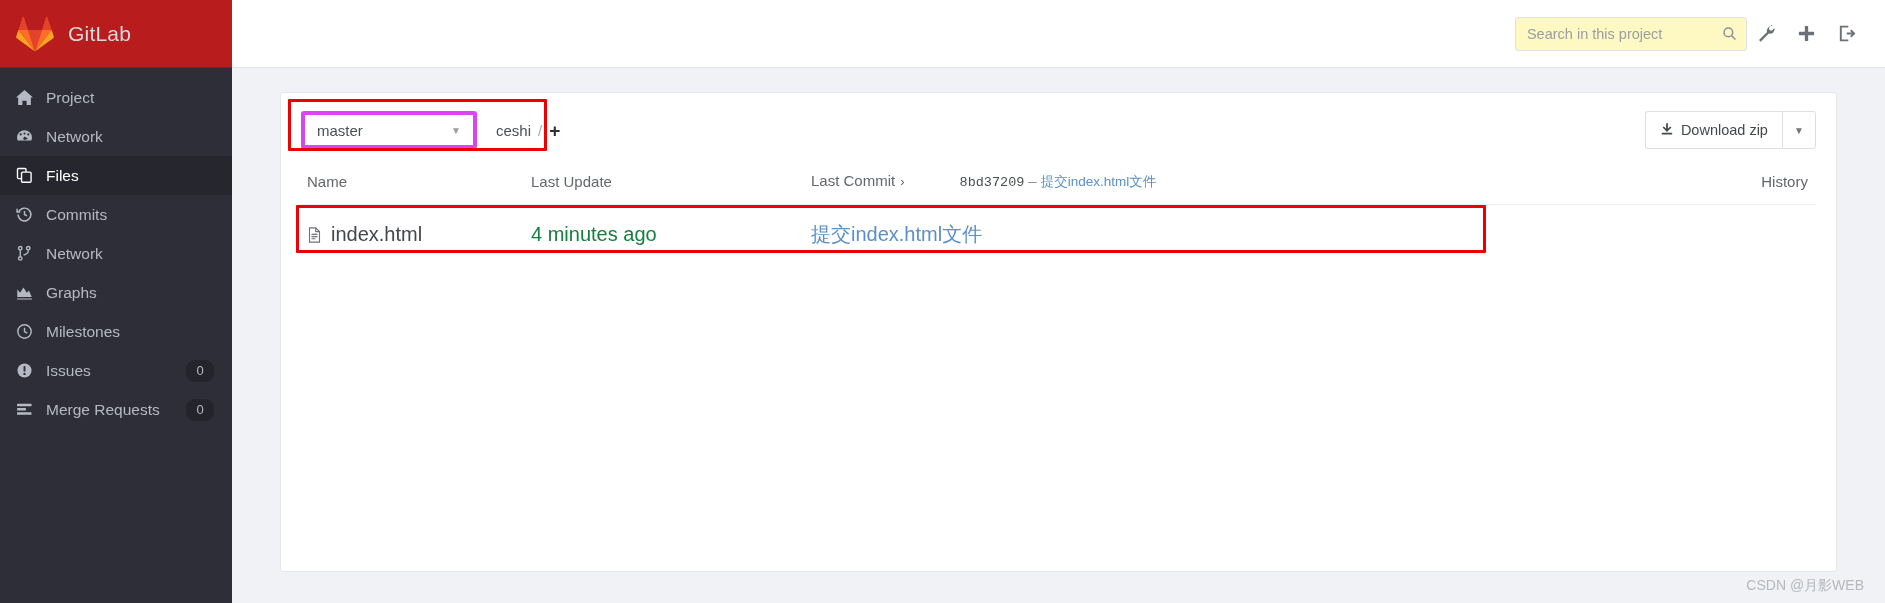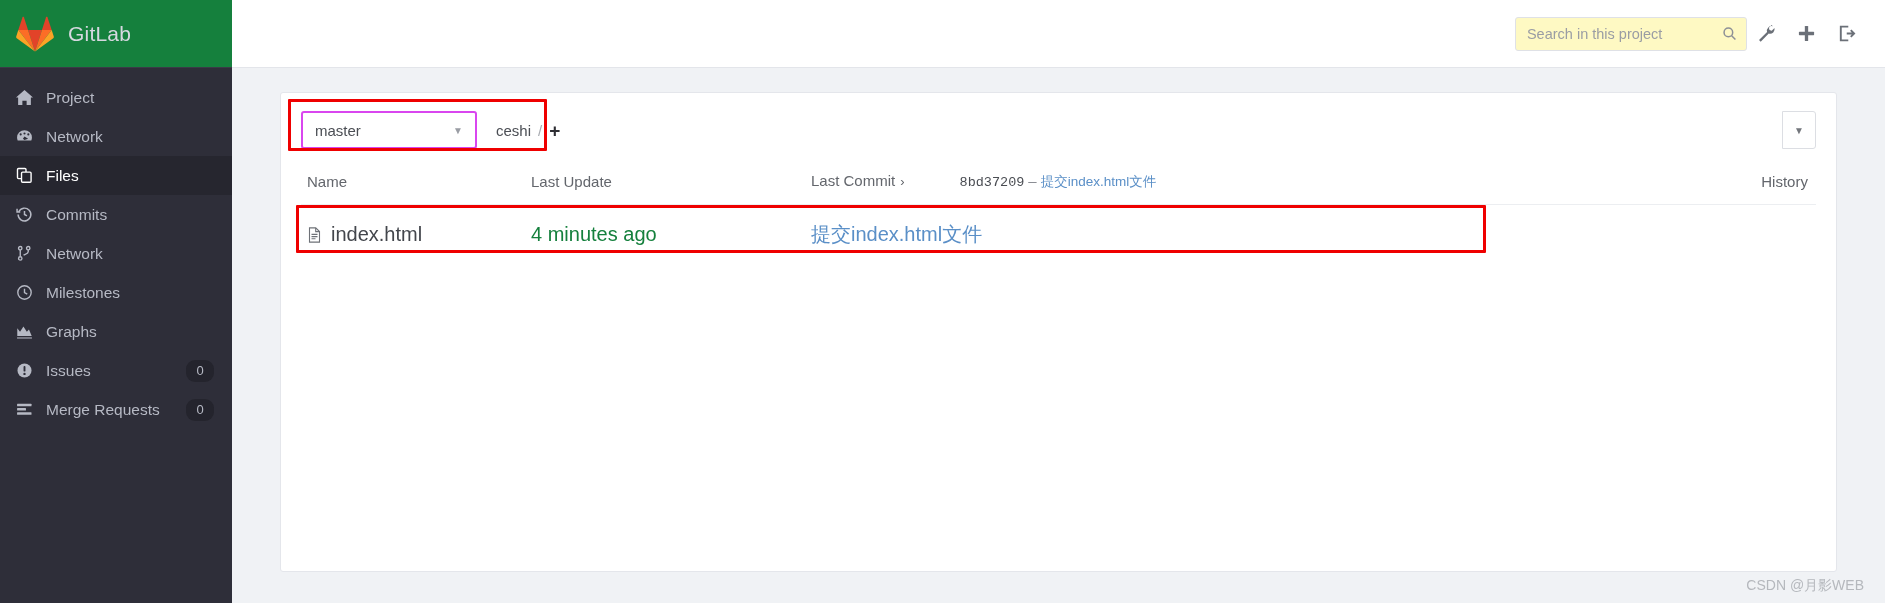--- a/index.html
+++ b/index.html
@@ -26,21 +26,21 @@
     display: flex;
     flex-direction: column;
     position: relative;
     z-index: 5;
   }
   .brand {
     height: 68px;
     display: flex;
     align-items: center;
     padding-left: 16px;
-    background: #15803d;
+    background: #b91c1c;
     border-bottom: 1px solid #3a3b47;
   }
   .brand-logo { width: 38px; height: 36px; flex: 0 0 38px; }
   .brand-name {
     color: #d6d8e0;
     font-size: 21px;
     margin-left: 14px;
     letter-spacing: .2px;
   }
   .back-dash {
@@ -165,21 +165,21 @@
     padding-bottom: 14px;
   }
   .branch-wrap {
     position: relative;
     display: flex;
     align-items: center;
   }
   .branch-select {
     width: 176px;
     height: 38px;
-    border: 2px solid #d946ef;
+    border: 4px solid #d946ef;
     border-radius: 3px;
     background: #fff;
     display: flex;
     align-items: center;
     padding: 0 12px;
     font-size: 15px;
     color: #4b4e54;
     cursor: pointer;
   }
   .branch-select .caret {
@@ -363,36 +363,36 @@
               <circle cx="11.5" cy="3" r="1.6"></circle>
               <circle cx="4" cy="12.6" r="1.6"></circle>
             <path d="M4 4.6v6.4M11.5 4.6v1.8c0 2-2.6 2.2-4.4 3.2"></path>
           </svg>
         </span>
         <span class="lbl">Network</span>
       </div>
 
       <div class="nav-item">
         <span class="ic">
+          <svg width="17" height="17" viewBox="0 0 16 16" fill="currentColor">
+            <path d="M1 13.6h14v1H1z"></path>
+              <path d="M1.2 12.2V5l2.6 3.3L7 3.2l3.2 5 2-2.2 2.6 6.2z"></path>
+          </svg>
+        </span>
+        <span class="lbl">Graphs</span>
+      </div>
+
+      <div class="nav-item">
+        <span class="ic">
           <svg width="17" height="17" viewBox="0 0 16 16" fill="none" stroke="currentColor" stroke-width="1.3">
             <circle cx="8" cy="8" r="6.3"></circle>
               <path d="M8 4.4V8l2.6 1.6"></path>
           </svg>
         </span>
         <span class="lbl">Milestones</span>
-      </div>
-
-      <div class="nav-item">
-        <span class="ic">
-          <svg width="17" height="17" viewBox="0 0 16 16" fill="currentColor">
-            <path d="M1 13.6h14v1H1z"></path>
-              <path d="M1.2 12.2V5l2.6 3.3L7 3.2l3.2 5 2-2.2 2.6 6.2z"></path>
-          </svg>
-        </span>
-        <span class="lbl">Graphs</span>
       </div>
 
       <div class="nav-item">
         <span class="ic">
           <svg width="17" height="17" viewBox="0 0 16 16" fill="currentColor">
             <circle cx="8" cy="8" r="6.6"></circle>
               <rect x="7.1" y="3.8" width="1.8" height="5.2" rx=".8" fill="#2e2e39"></rect>
             <circle cx="8" cy="11.2" r="1.1" fill="#2e2e39"></circle>
           </svg>
         </span>
@@ -461,20 +461,29 @@
               <span class="caret">▼</span>
             </div>
             <div class="crumbs">
               <span>ceshi</span>
               <span class="slash">/</span>
               <span class="plus">+</span>
             </div>
           </div>
 
           <div class="dl-group">
+            <div class="dl-btn">
+              <span>
+                <svg width="14" height="14" viewBox="0 0 16 16" fill="currentColor">
+                  <path d="M7 1.4h2v6.2l2.6-2.6 1.4 1.4L8 11.4 3 6.4l1.4-1.4L7 7.6z"></path>
+                  <rect x="2.2" y="12.4" width="11.6" height="2" rx=".4"></rect>
+                </svg>
+              </span>
+              <span>Download zip</span>
+            </div>
             <div class="dl-caret">
               <span>▼</span>
             </div>
           </div>
 
         </div>
 
         <table class="ftable">
           <thead>
             <tr>

